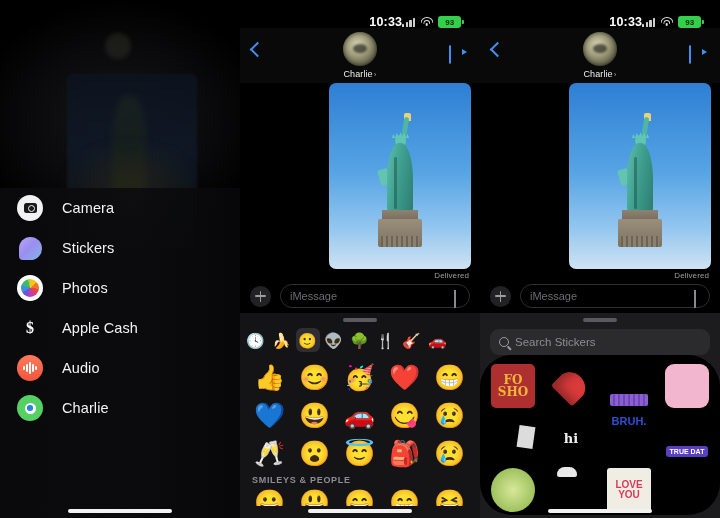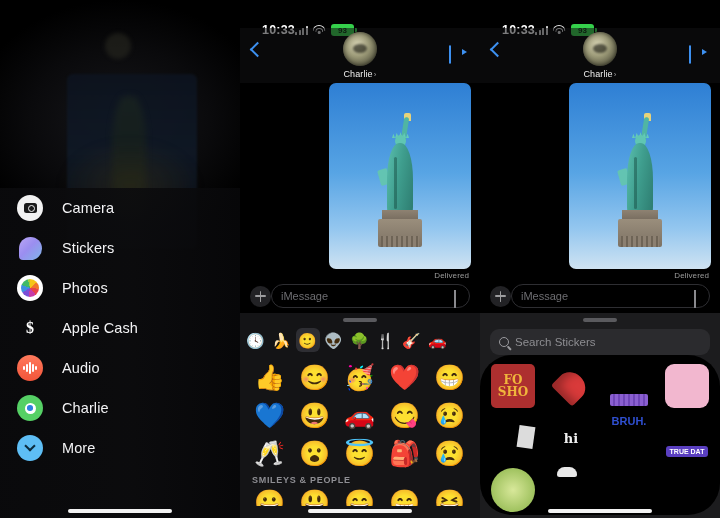--- a/index.html
+++ b/index.html
@@ -68,22 +68,22 @@
   .ic-audio .wv i { display:block; width:1.6px; background:#fff; border-radius:1px; }
   .ic-loc { background: #55d065; }
   .ic-loc .lc { width: 11px; height: 11px; border-radius: 50%; background: #fff;
      display:flex; align-items:center; justify-content:center; }
   .ic-loc .lc:after { content:""; width:5.5px; height:5.5px; border-radius:50%; background:#2f7fe0; }
   .ic-more { background: #5ebef5; }
   .ic-more .chev { width: 8px; height: 8px; border-right: 2px solid #0c2b3d; border-bottom: 2px solid #0c2b3d;
      transform: rotate(45deg) translate(-1.5px,-1.5px); }
 
   
-  .statusbar { position: absolute; top: 16px; left: 0; right: 0; height: 28px;
-     display: flex; align-items: center; justify-content: flex-start; padding: 0 16px 0 22px; z-index: 6; }
+  .statusbar { position: absolute; top: 8px; left: 0; right: 0; height: 28px;
+     display: flex; align-items: center; justify-content: flex-end; padding: 0 16px 0 22px; z-index: 6; }
   .sb-time { color: #fff; font-size: 12.5px; font-weight: 700; letter-spacing: .2px; }
   .sb-right { display: flex; align-items: center; gap: 5px; }
   .sig { display: flex; align-items: flex-end; gap: 1.4px; height: 9px; }
   .sig i { display: block; width: 2.2px; background: #cfcfcf; border-radius: .5px; }
   .sig i:nth-child(1){height:3px} .sig i:nth-child(2){height:5px}
   .sig i:nth-child(3){height:7px} .sig i:nth-child(4){height:9px}
   .wifi { width: 13px; height: 10px; position: relative; }
   .wifi span { position: absolute; left: 50%; border: 1.6px solid #e3e3e3; border-bottom: 0;
      border-radius: 50% 50% 0 0 / 100% 100% 0 0; transform: translateX(-50%); }
   .wifi .w1 { width: 13px; height: 6px; top: 0; }
@@ -140,21 +140,21 @@
   .statue .ped { position: absolute; left: 3px; bottom: 0; width: 44px; height: 28px;
      background: linear-gradient(#9a8e7c,#7d7264); border-radius: 2px; }
   .statue .ped:after { content:""; position:absolute; left:3px; bottom:0; right:3px; height:11px;
      background: repeating-linear-gradient(to right, #6e6456 0 2px, #8c8071 2px 5px); }
   .statue .ped-top { position: absolute; left: 7px; bottom: 28px; width: 36px; height: 9px;
      background: linear-gradient(#8e8272,#7a6f61); }
   .delivered { position: absolute; right: 11px; color: #9c9c9c; font-size: 8px; letter-spacing: .1px; }
 
   
   .msgbar { position: absolute; left: 0; right: 0; display: flex; align-items: center;
-     padding: 0 10px; }
+     padding: 0 10px; gap: 9px; }
   .plus-btn { width: 21px; height: 21px; border-radius: 50%; background: #222225;
      position: relative; flex: 0 0 21px; }
   .plus-btn:before, .plus-btn:after { content: ""; position: absolute; background: #9d9d9f; border-radius: 1px; }
   .plus-btn:before { left: 5px; top: 9.6px; width: 11px; height: 1.8px; }
   .plus-btn:after { left: 9.6px; top: 5px; width: 1.8px; height: 11px; }
   .msg-field { flex: 1; height: 24px; border-radius: 12px; border: 1px solid #2e2e32;
      display: flex; align-items: center; padding: 0 9px; position: relative; }
   .msg-ph { color: #6e6e72; font-size: 11px; }
   .mic { position: absolute; right: 8px; top: 5px; width: 7px; height: 13px; }
   .mic .mc { width: 5px; height: 8px; border-radius: 3px; background: #8a8a8e; margin: 0 auto; }
@@ -247,26 +247,20 @@
           </span>
       </span>
       <span class="drawer-label">Audio</span>
     </div>
     <div class="drawer-row">
       <span class="drawer-icon ic-loc">
           <span class="lc"></span>
         </span>
       <span class="drawer-label">Charlie</span>
     </div>
-    <div class="drawer-row">
-      <span class="drawer-icon ic-more">
-          <span class="chev"></span>
-        </span>
-      <span class="drawer-label">More</span>
-    </div>
   </div>
   <div class="home-ind"></div>
 </div>
 
 <div class="panel">
   <div class="statusbar">
     <span class="sb-time">10:33</span>
     <span class="sb-right">
       <span class="sig">
           <i></i>
@@ -478,16 +472,21 @@
         <span class="sk" style="background:radial-gradient(circle,#d8e89a 0%, #9bbf5a 75%);border-radius:50%">
             <span class="guy" style="transform:scale(.68)"></span>
           </span>
       </span>
       <span class="stk-cell">
         <span class="sk">
             <span class="guy" style="transform:scale(.78)"></span>
             <span style="position:absolute;top:-1px;left:8px;width:20px;height:10px;background:#e8e8e8;border-radius:9px 9px 3px 3px"></span>
           </span>
       </span>
+      <span class="stk-cell">
+        <span class="sk" style="background:#f0ede4;border-radius:3px">
+            <span class="sk-txt" style="color:#d93a5a;font-size:10px">LOVE YOU</span>
+          </span>
+      </span>
     </div>
     <div class="home-ind"></div>
   </div>
 </div>
 
 </body></html>

